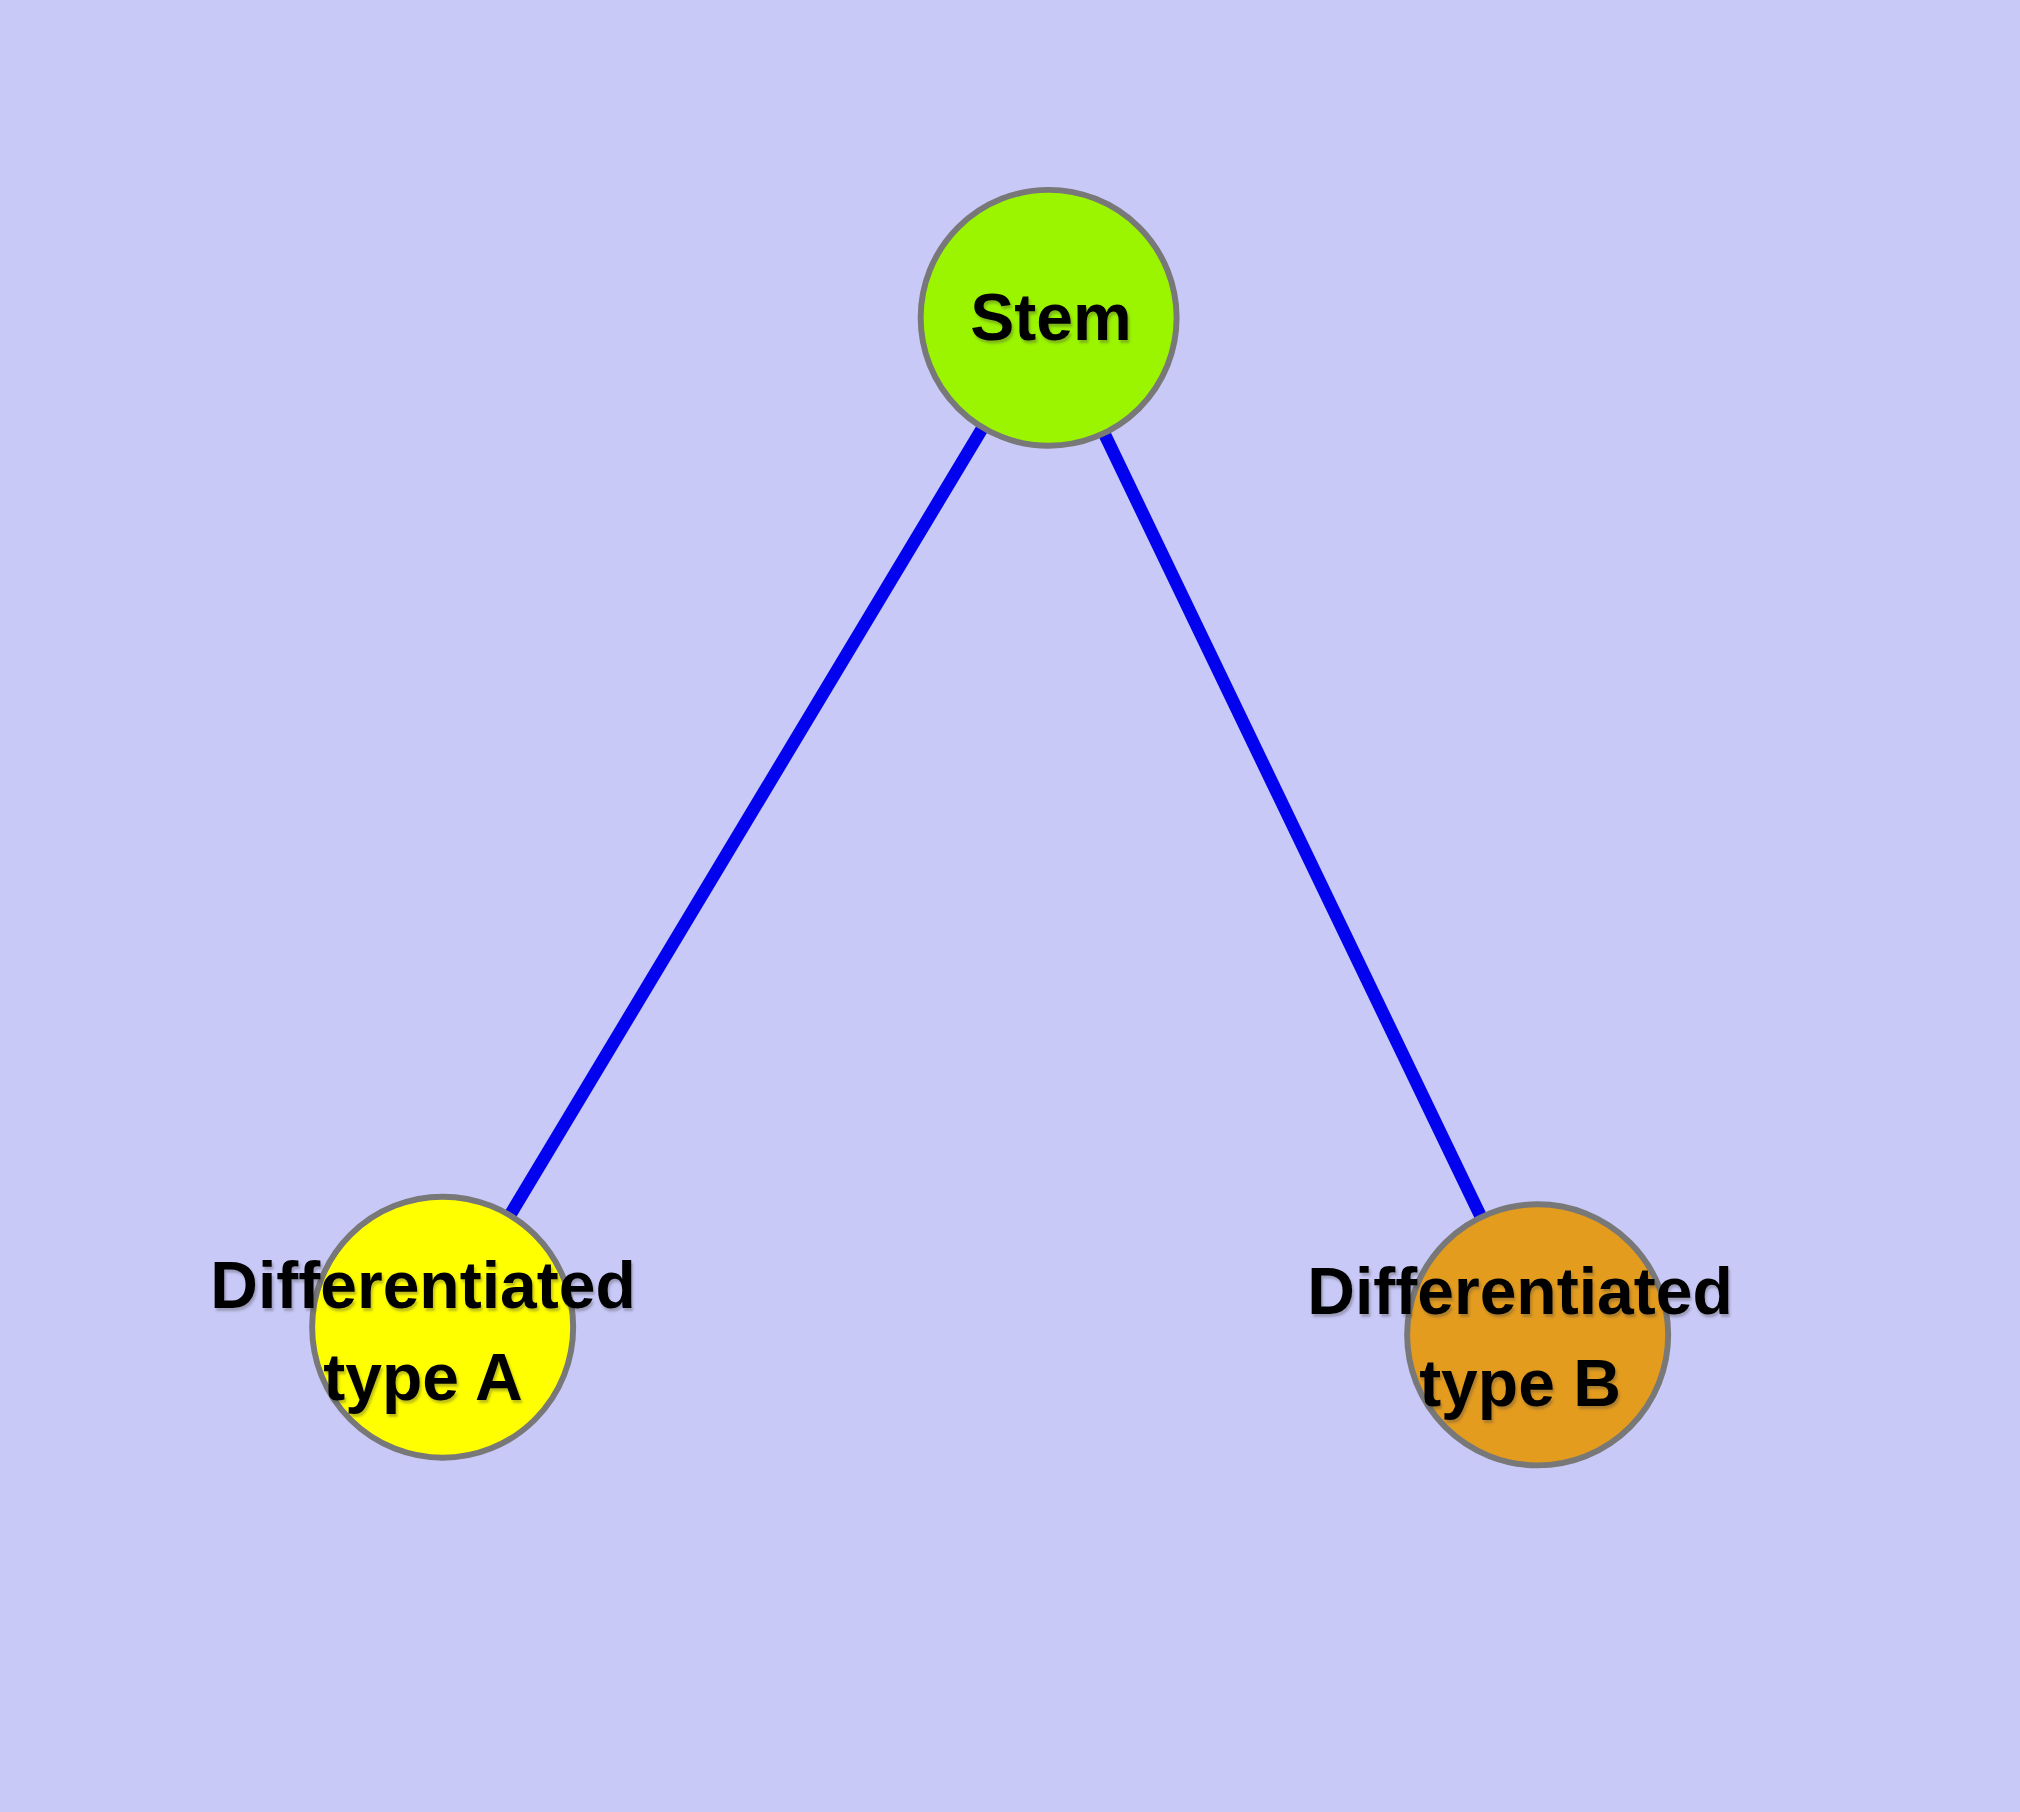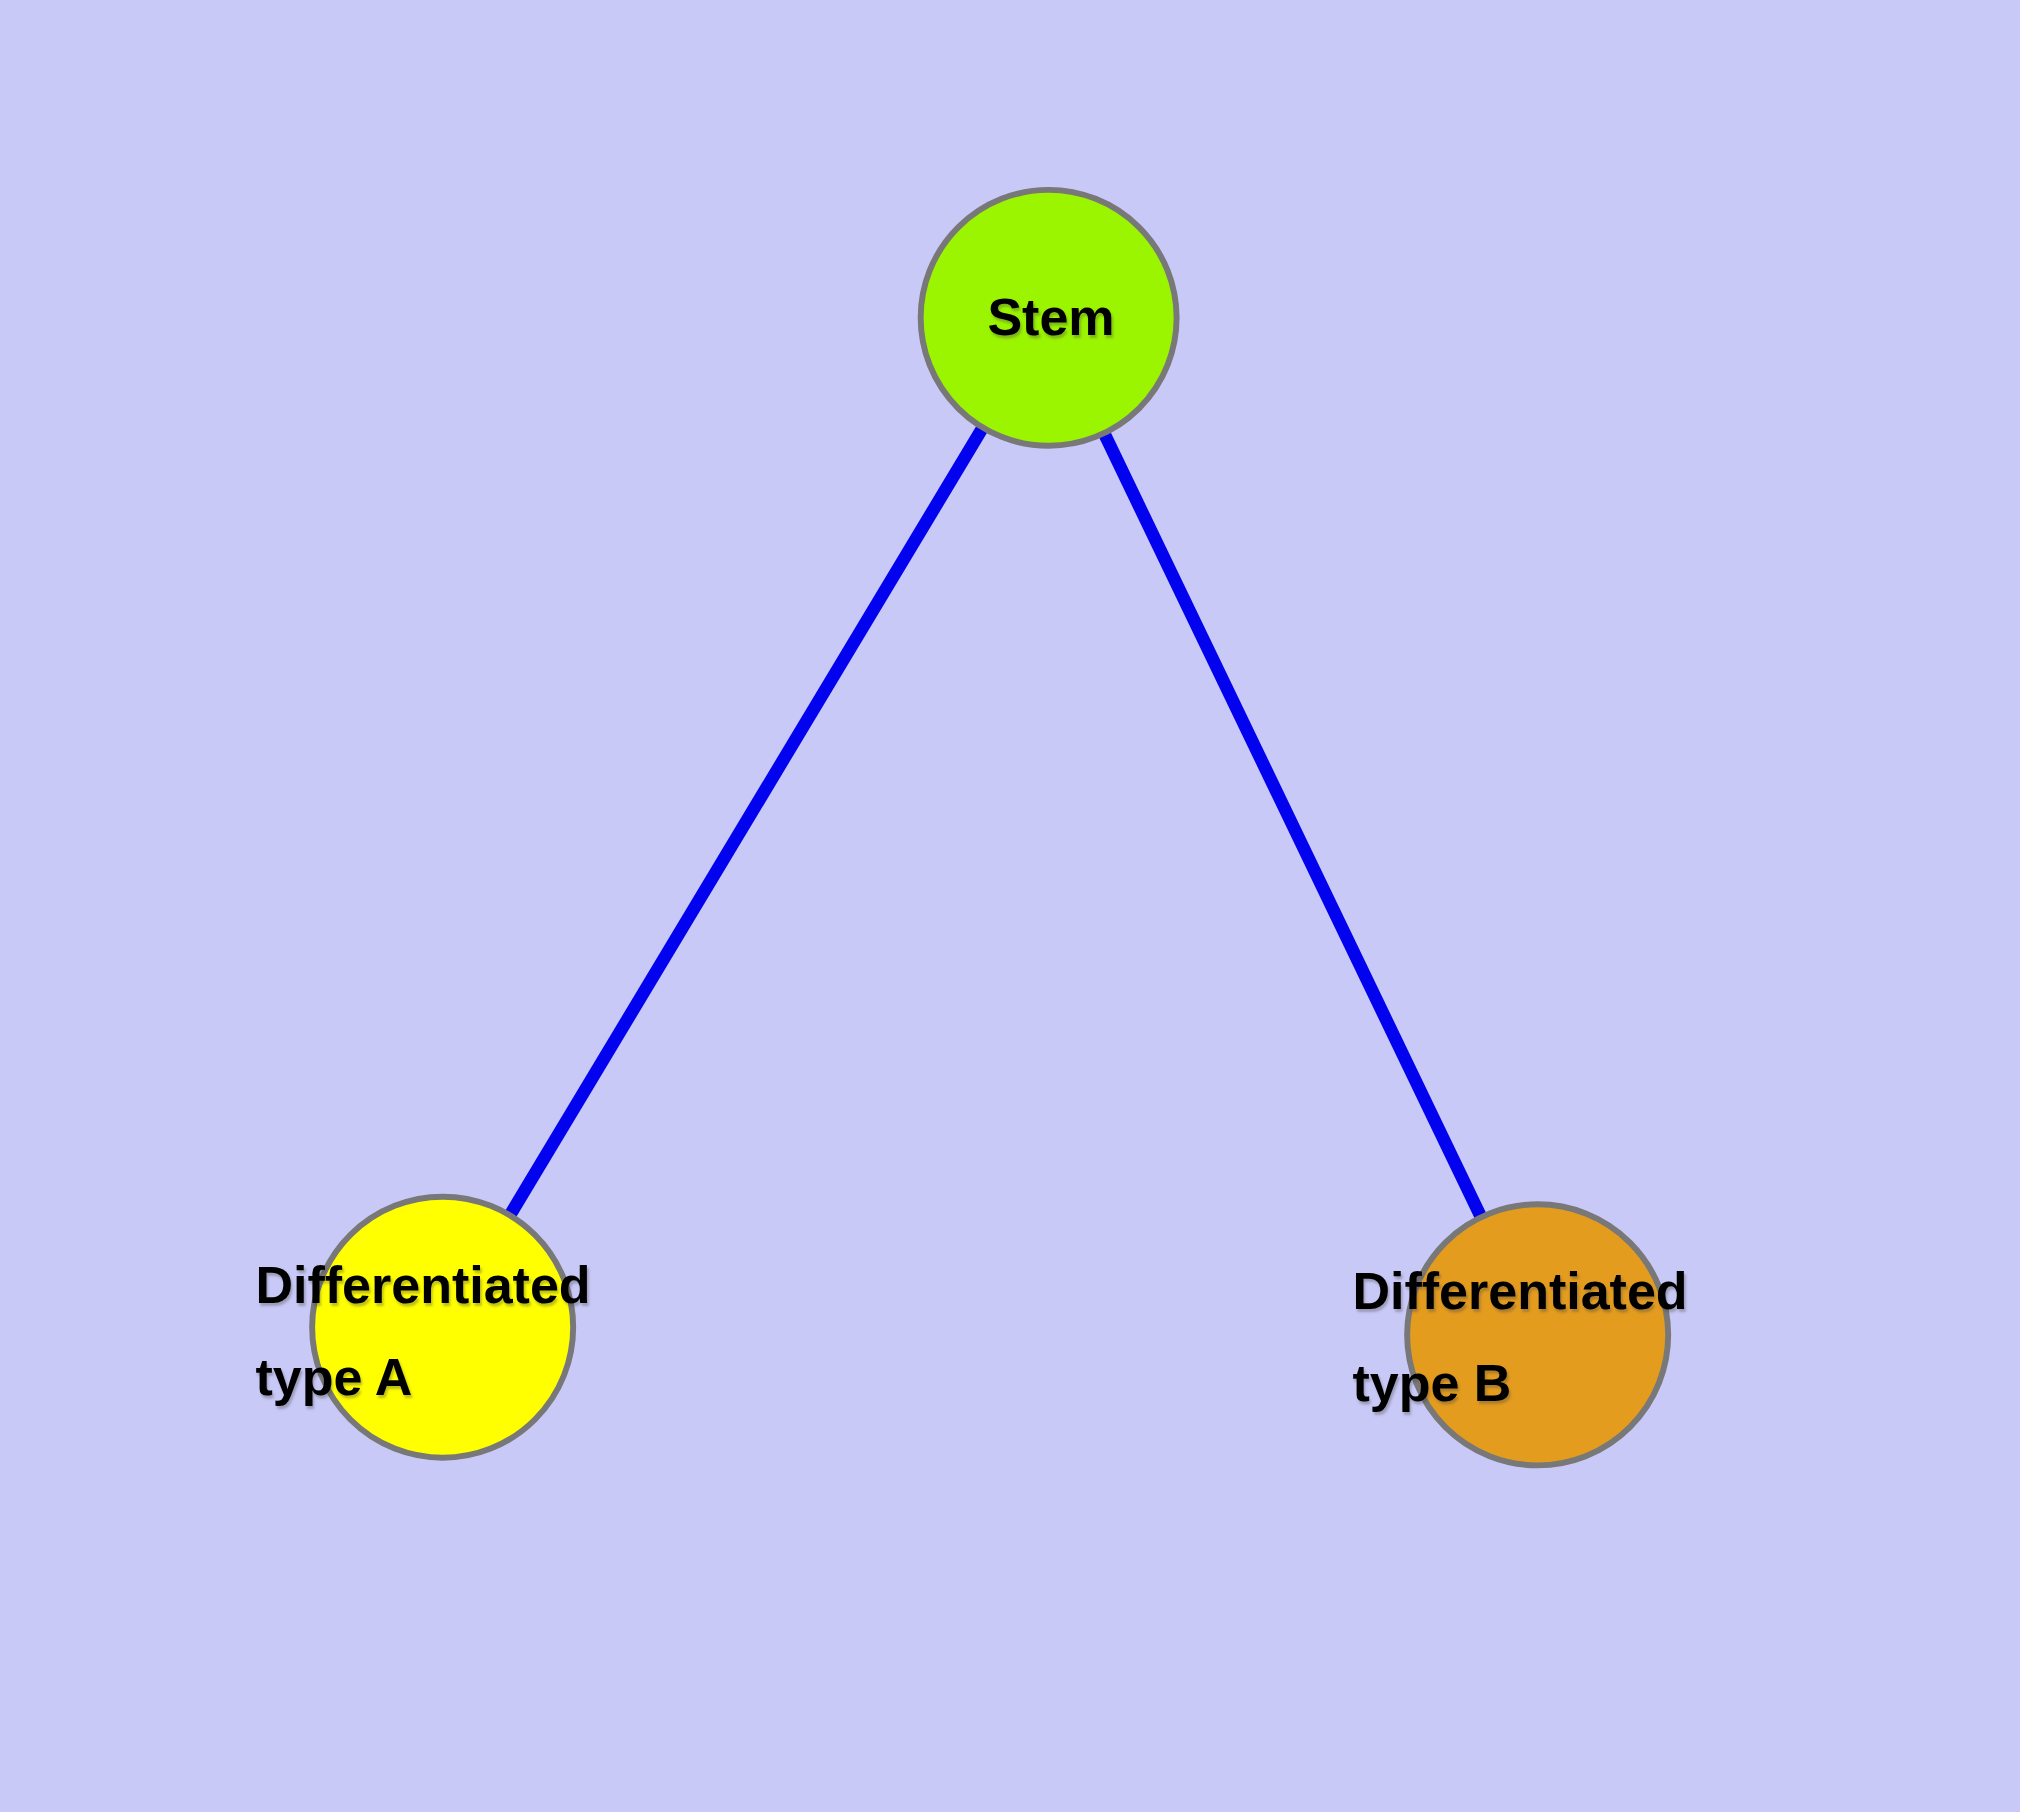--- a/index.html
+++ b/index.html
@@ -18,22 +18,23 @@
   .canvas svg {
     position: absolute;
     left: 0;
     top: 0;
     display: block;
   }
   .node-label {
     position: absolute;
     transform: translate(-50%, -50%);
     font-weight: bold;
-    font-size: 52px;
+    font-size: 66px;
     line-height: 92px;
+    text-align: center;
     white-space: pre-line;
     letter-spacing: 0px;
     text-shadow: 1.7px 2.5px 2.5px rgba(70,70,70,0.35);
     pointer-events: none;
   }
 </style>
 </head>
 <body>
 
 <div class="canvas" style="background: rgb(201, 201, 248);">

